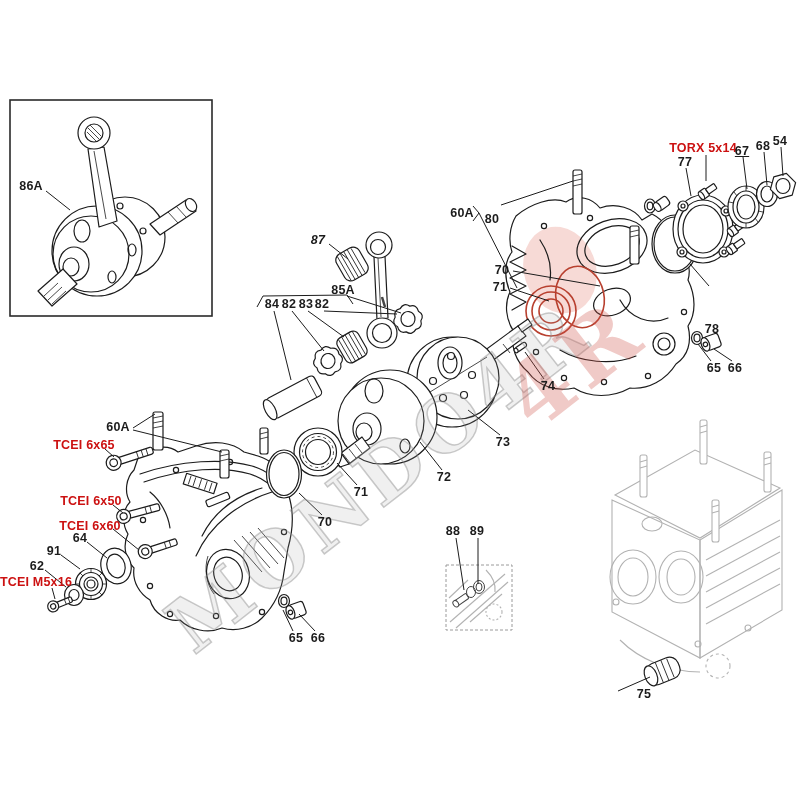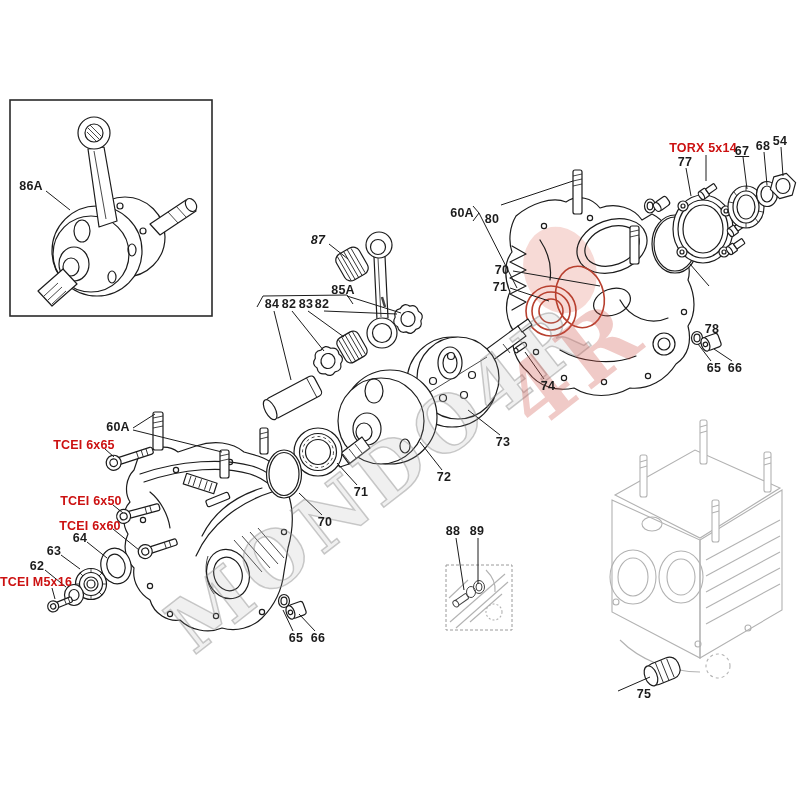--- a/index.html
+++ b/index.html
@@ -507,21 +507,21 @@
       <div class="plabel" style="left: 548px; top: 386px;">74</div>
       <div class="plabel" style="left: 503px; top: 442px;">73</div>
       <div class="plabel" style="left: 444px; top: 477px;">72</div>
       <div class="plabel" style="left: 361px; top: 492px;">71</div>
       <div class="plabel" style="left: 325px; top: 522px;">70</div>
       <div class="plabel" style="left: 118px; top: 427px;">60A</div>
       <div class="plabel red" style="left: 84px; top: 445px;">TCEI 6x65</div>
       <div class="plabel red" style="left: 91px; top: 501px;">TCEI 6x50</div>
       <div class="plabel red" style="left: 90px; top: 526px;">TCEI 6x60</div>
       <div class="plabel" style="left: 80px; top: 538px;">64</div>
-      <div class="plabel" style="left: 54px; top: 551px;">63</div>
+      <div class="plabel" style="left: 54px; top: 551px;">91</div>
       <div class="plabel" style="left: 37px; top: 566px;">62</div>
       <div class="plabel red" style="left: 36px; top: 582px;">TCEI M5x16</div>
       <div class="plabel" style="left: 296px; top: 638px;">65</div>
       <div class="plabel" style="left: 318px; top: 638px;">66</div>
       <div class="plabel" style="left: 453px; top: 531px;">88</div>
       <div class="plabel" style="left: 477px; top: 531px;">89</div>
       <div class="plabel" style="left: 644px; top: 694px;">75</div>
     </div>
 
 </div>

